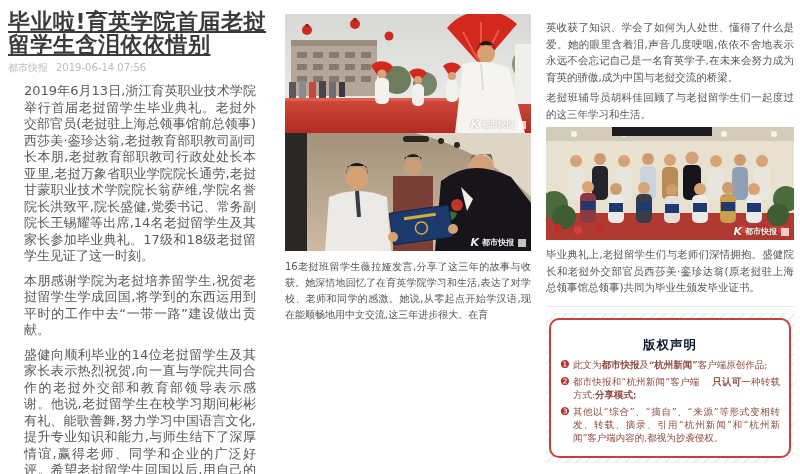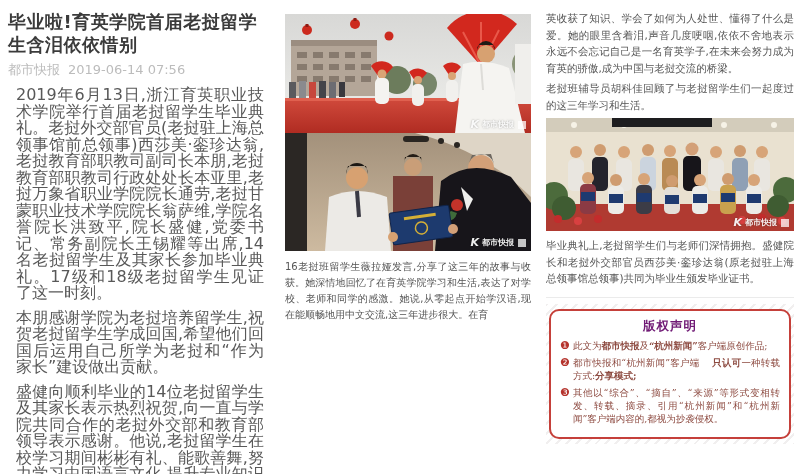--- a/index.html
+++ b/index.html
@@ -4,30 +4,31 @@
 <style>
   html,body{margin:0;padding:0;}
   body{
     width:800px;height:474px;position:relative;overflow:hidden;background:#ffffff;
     font-family:"DejaVu Sans","Liberation Sans",sans-serif;
     -webkit-font-smoothing:antialiased;
   }
   .col{position:absolute;top:0;}
   .col-left{left:8px;top:8px;width:264px;}
   .col-mid{left:285px;top:14px;width:246px;}
-  .col-right{left:546px;top:10px;width:248px;}
+  .col-right{left:546px;top:19px;width:248px;}
 
   .headline{
-    font-size:18px;font-weight:bold;color:#3b3b3b;line-height:23px;margin:2px 0 5px 0;
+    font-size:22px;font-weight:bold;color:#3b3b3b;line-height:23px;margin:2px 0 5px 0;
     letter-spacing:0.5px;
-  }
-  .meta{font-size:13px;color:#bcbcbc;margin-bottom:6px;}
+    text-decoration:underline;
+  }
+  .meta{font-size:10px;color:#bcbcbc;margin-bottom:6px;}
   .meta .src{margin-right:8px;}
 
-  .body-l{font-size:16px;color:#585858;line-height:16.5px;text-align:justify;margin:8px 8px;}
+  .body-l{font-size:13px;color:#585858;line-height:16.5px;text-align:justify;margin:8px 16px;}
   .body-m{font-size:10px;color:#555;line-height:16px;text-align:justify;margin:8px 0 10px 0;}
   .body-r{font-size:10.5px;color:#555;line-height:16.5px;text-align:justify;margin:0 0 4px 0;}
 
   .photo{position:relative;width:100%;overflow:hidden;background:#ddd;}
   .photo svg{display:block;}
   .wm{
     position:absolute;right:5px;bottom:4px;display:flex;align-items:center;gap:2px;
     color:rgba(255,255,255,0.92);font-size:8px;font-weight:bold;line-height:8px;
     text-shadow:0 0 2px rgba(0,0,0,0.35);
   }
@@ -42,37 +43,37 @@
   .stripe-wrap{
     background:repeating-linear-gradient(135deg,#f1efef 0 2px,rgba(0,0,0,0) 2px 7px);
     padding:5px 3px;
   }
   .cr-box{
     border:2px solid #c5403a;border-radius:10px;background:#fff;
     padding:6px 9px 8px 9px;
     font-family:"DejaVu Serif","Liberation Serif",serif;
   }
   .cr-title{
-    text-align:center;color:#701a75;font-weight:bold;font-size:12.5px;margin:1px 0 4px 0;
+    text-align:center;color:#0f172a;font-weight:bold;font-size:12.5px;margin:11px 0 4px 0;
     letter-spacing:1px;
   }
   .cr-item{display:flex;gap:3px;margin:4px 0;font-size:9.5px;line-height:13px;color:#8d4a40;}
   .cr-num{color:#b5332c;font-size:11px;line-height:13px;flex:0 0 auto;}
   .cr-text{text-align:justify;}
 </style>
 </head>
 <body>
 
 <div class="col col-left">
   <h1 class="headline">毕业啦!育英学院首届老挝留学生含泪依依惜别</h1>
   <div class="meta">
     <span class="src">都市快报</span><span>2019-06-14 07:56</span>
   </div>
   <p class="body-l">2019年6月13日,浙江育英职业技术学院举行首届老挝留学生毕业典礼。老挝外交部官员(老挝驻上海总领事馆前总领事)西莎美·銮珍达翁,老挝教育部职教司副司长本朋,老挝教育部职教司行政处处长本亚里,老挝万象省职业学院院长通劳,老挝甘蒙职业技术学院院长翁萨维,学院名誉院长洪致平,院长盛健,党委书记、常务副院长王锡耀等出席,14名老挝留学生及其家长参加毕业典礼。17级和18级老挝留学生见证了这一时刻。</p>
-  <p class="body-l">本朋感谢学院为老挝培养留学生,祝贺老挝留学生学成回国,希望他们回国后运用自己所学为老挝和“作为家长”建设做出贡献。</p>
+  <p class="body-l">本朋感谢学院为老挝培养留学生,祝贺老挝留学生学成回国,将学到的东西运用到平时的工作中去“一带一路”建设做出贡献。</p>
   <p class="body-l" style="margin-bottom:0;">盛健向顺利毕业的14位老挝留学生及其家长表示热烈祝贺,向一直与学院共同合作的老挝外交部和教育部领导表示感谢。他说,老挝留学生在校学习期间彬彬有礼、能歌善舞,努力学习中国语言文化,提升专业知识和能力,与师生结下了深厚情谊,赢得老师、同学和企业的广泛好评。希望老挝留学生回国以后,用自己的所学和努力,为祖国建设贡献力量,为自己也为家人带来更加幸福的生活。希望他们把在中国结下的友谊,深深留在心中,成为中老人民友谊的使者。希望他们发挥专业优势,积极响应中老两国领导人的号召,积极践行《构建中老命运共同体行动计划》,为中老命运共同体和人类命运共同体的建设作出贡献。</p>
   <p class="body-l" style="margin-top:0;">老挝留学生真情回报母校,为学校送上礼物。</p>
 </div>
 
 <div class="col col-mid">
 
   <div class="photo" style="height:119px;">
     <svg width="246" height="119" viewBox="0 0 246 119">
       <defs>
         <linearGradient id="sky1" x1="0" y1="0" x2="0" y2="1">

